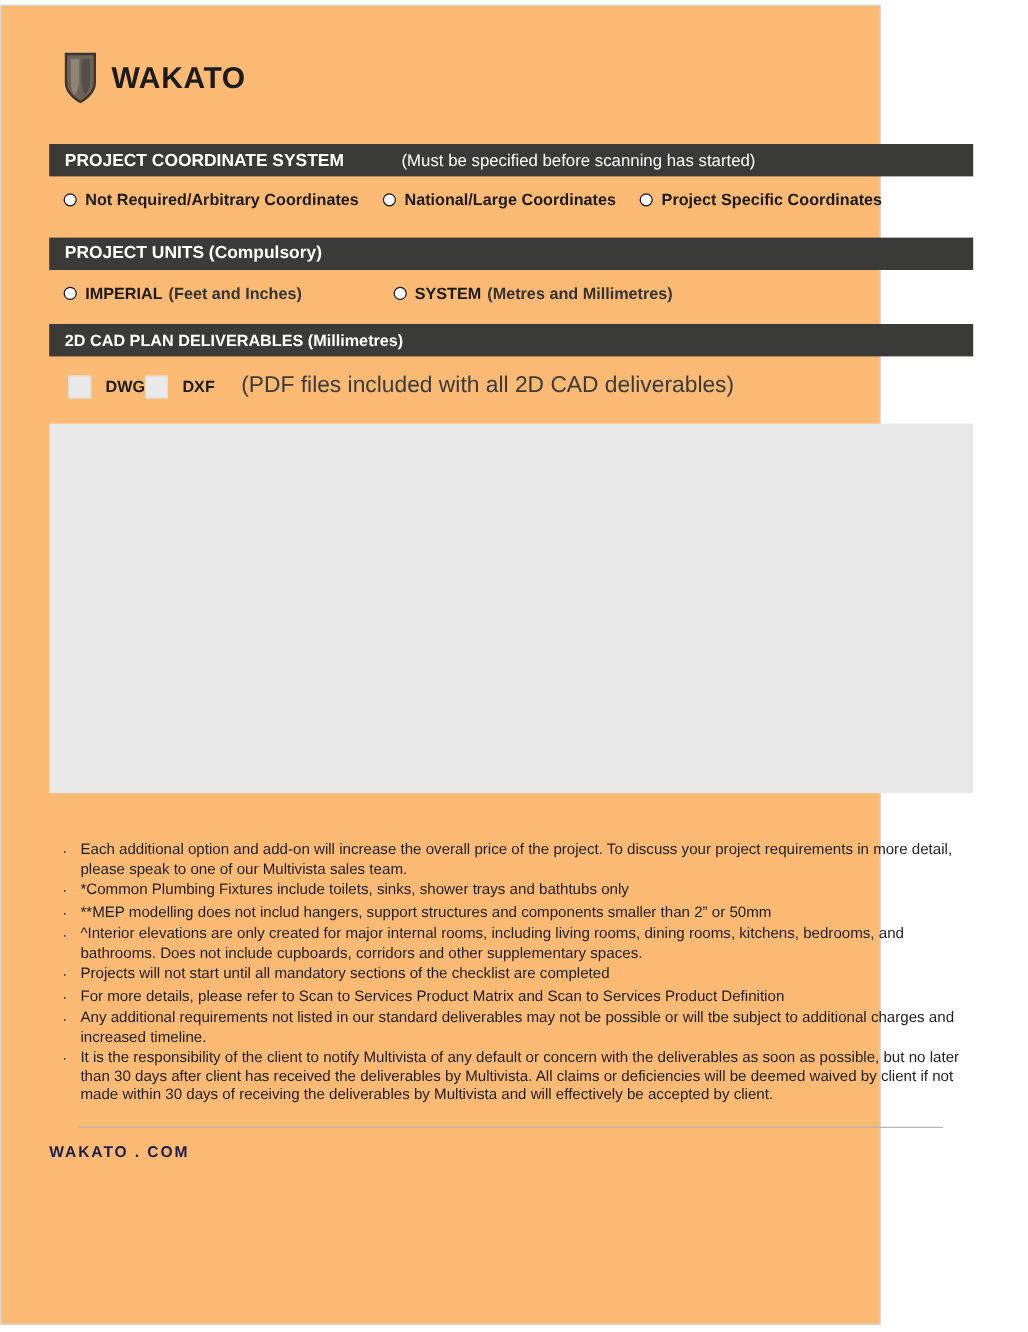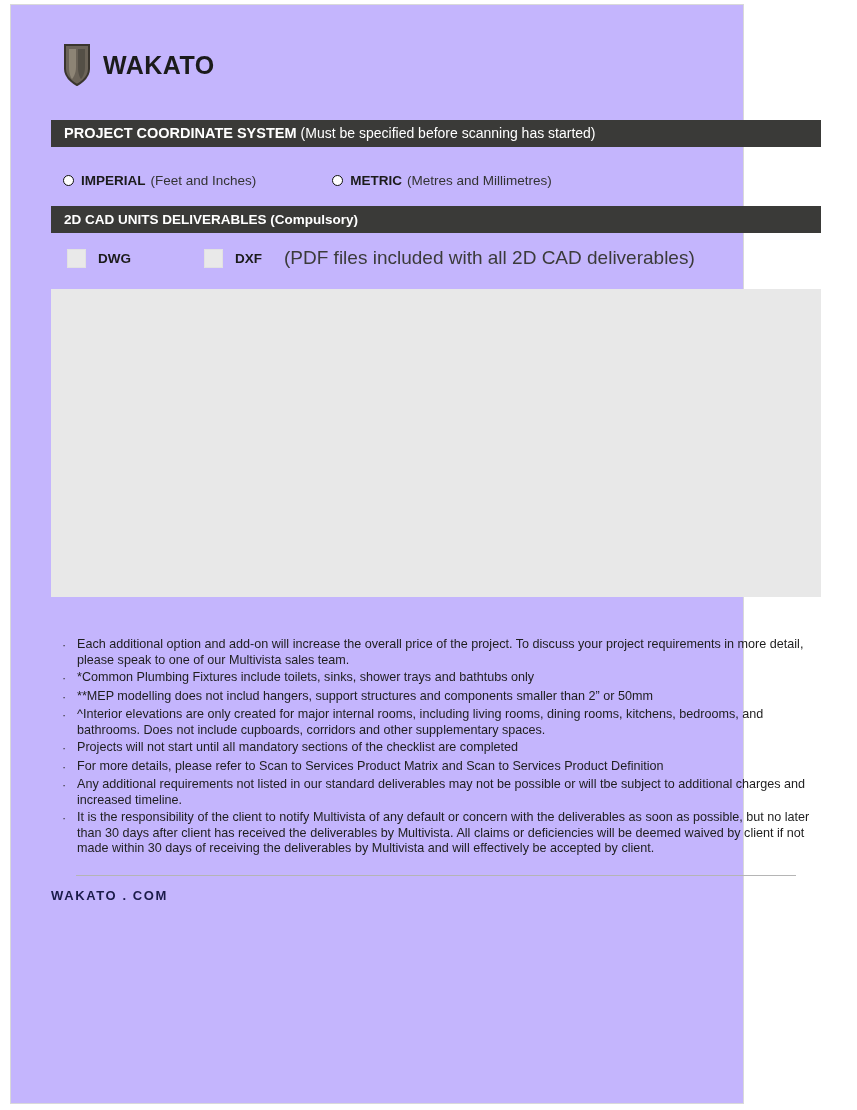--- a/index.html
+++ b/index.html
@@ -13,25 +13,25 @@
   .page {
     position: relative;
     width: 857px;
     height: 1110px;
     background: #ffffff;
     box-sizing: border-box;
     overflow: hidden;
   }
   .sheet {
     position: absolute;
-    left: 10px;
+    left: 0;
     top: 4px;
     width: 734px;
     height: 1100px;
-    background: #c4b5fd;
+    background: #fdba74;
     border: 1px solid #d9d9d9;
     box-sizing: border-box;
   }
   .content {
     position: absolute;
     left: 40px;
     top: 0;
     width: 770px;
   }
 
@@ -66,20 +66,21 @@
     line-height: 27px;
     padding-left: 13px;
     font-size: 14.5px;
     font-weight: bold;
     box-sizing: border-box;
     white-space: nowrap;
   }
   .bar .sub {
     font-weight: normal;
     font-size: 14px;
+    margin-left: 44px;
   }
   .bar.black { background: #161616; }
   .bar.small { font-size: 13.5px; }
 
   
   .opt-row {
     display: flex;
     align-items: center;
     padding: 12px 0 10px 12px;
     font-size: 13.5px;
@@ -99,21 +100,21 @@
     box-sizing: border-box;
     background: #fff;
     flex: none;
   }
   .opt-label {
     font-weight: bold;
     color: #1b1b1b;
     font-size: 13.5px;
   }
   .opt-note {
-    font-weight: normal;
+    font-weight: bold;
     color: #333;
     font-size: 13.5px;
     margin-left: 5px;
   }
 
   .checkbox {
     width: 19px;
     height: 19px;
     background: #e9e9e9;
     border: 1px solid #e2e2e2;
@@ -198,43 +199,60 @@
       </span>
       <span class="logo-text">WAKATO</span>
     </div>
 
     <div class="content" style="top:115px; position:absolute;">
 
       <div class="bar">
         <span>PROJECT COORDINATE SYSTEM</span>
         <span class="sub">(Must be specified before scanning has started)</span>
       </div>
+      <div class="opt-row">
+        <div class="opt" style="margin-right:20px;">
+          <span class="radio"></span>
+          <span class="opt-label">Not Required/Arbitrary Coordinates</span>
+        </div>
+        <div class="opt" style="margin-right:20px;">
+          <span class="radio"></span>
+          <span class="opt-label">National/Large Coordinates</span>
+        </div>
+        <div class="opt">
+          <span class="radio"></span>
+          <span class="opt-label">Project Specific Coordinates</span>
+        </div>
+      </div>
 
       <div class="spacer-14"></div>
 
+      <div class="bar">
+        <span>PROJECT UNITS (Compulsory)</span>
+      </div>
       <div class="opt-row">
         <div class="opt" style="margin-right:76px;">
           <span class="radio"></span>
           <span class="opt-label">IMPERIAL</span>
           <span class="opt-note">(Feet and Inches)</span>
         </div>
         <div class="opt">
           <span class="radio"></span>
-          <span class="opt-label">METRIC</span>
+          <span class="opt-label">SYSTEM</span>
           <span class="opt-note">(Metres and Millimetres)</span>
         </div>
       </div>
 
       <div class="spacer-8"></div>
 
       <div class="bar small">
-        <span>2D CAD UNITS DELIVERABLES (Compulsory)</span>
+        <span>2D CAD PLAN DELIVERABLES (Millimetres)</span>
       </div>
       <div class="cad-row">
-        <div class="opt" style="margin-right:73px;">
+        <div class="opt" style="">
           <span class="checkbox"></span>
           <span class="opt-label">DWG</span>
         </div>
         <div class="opt">
           <span class="checkbox"></span>
           <span class="opt-label">DXF</span>
         </div>
         <span class="cad-note">(PDF files included with all 2D CAD deliverables)</span>
       </div>
 

